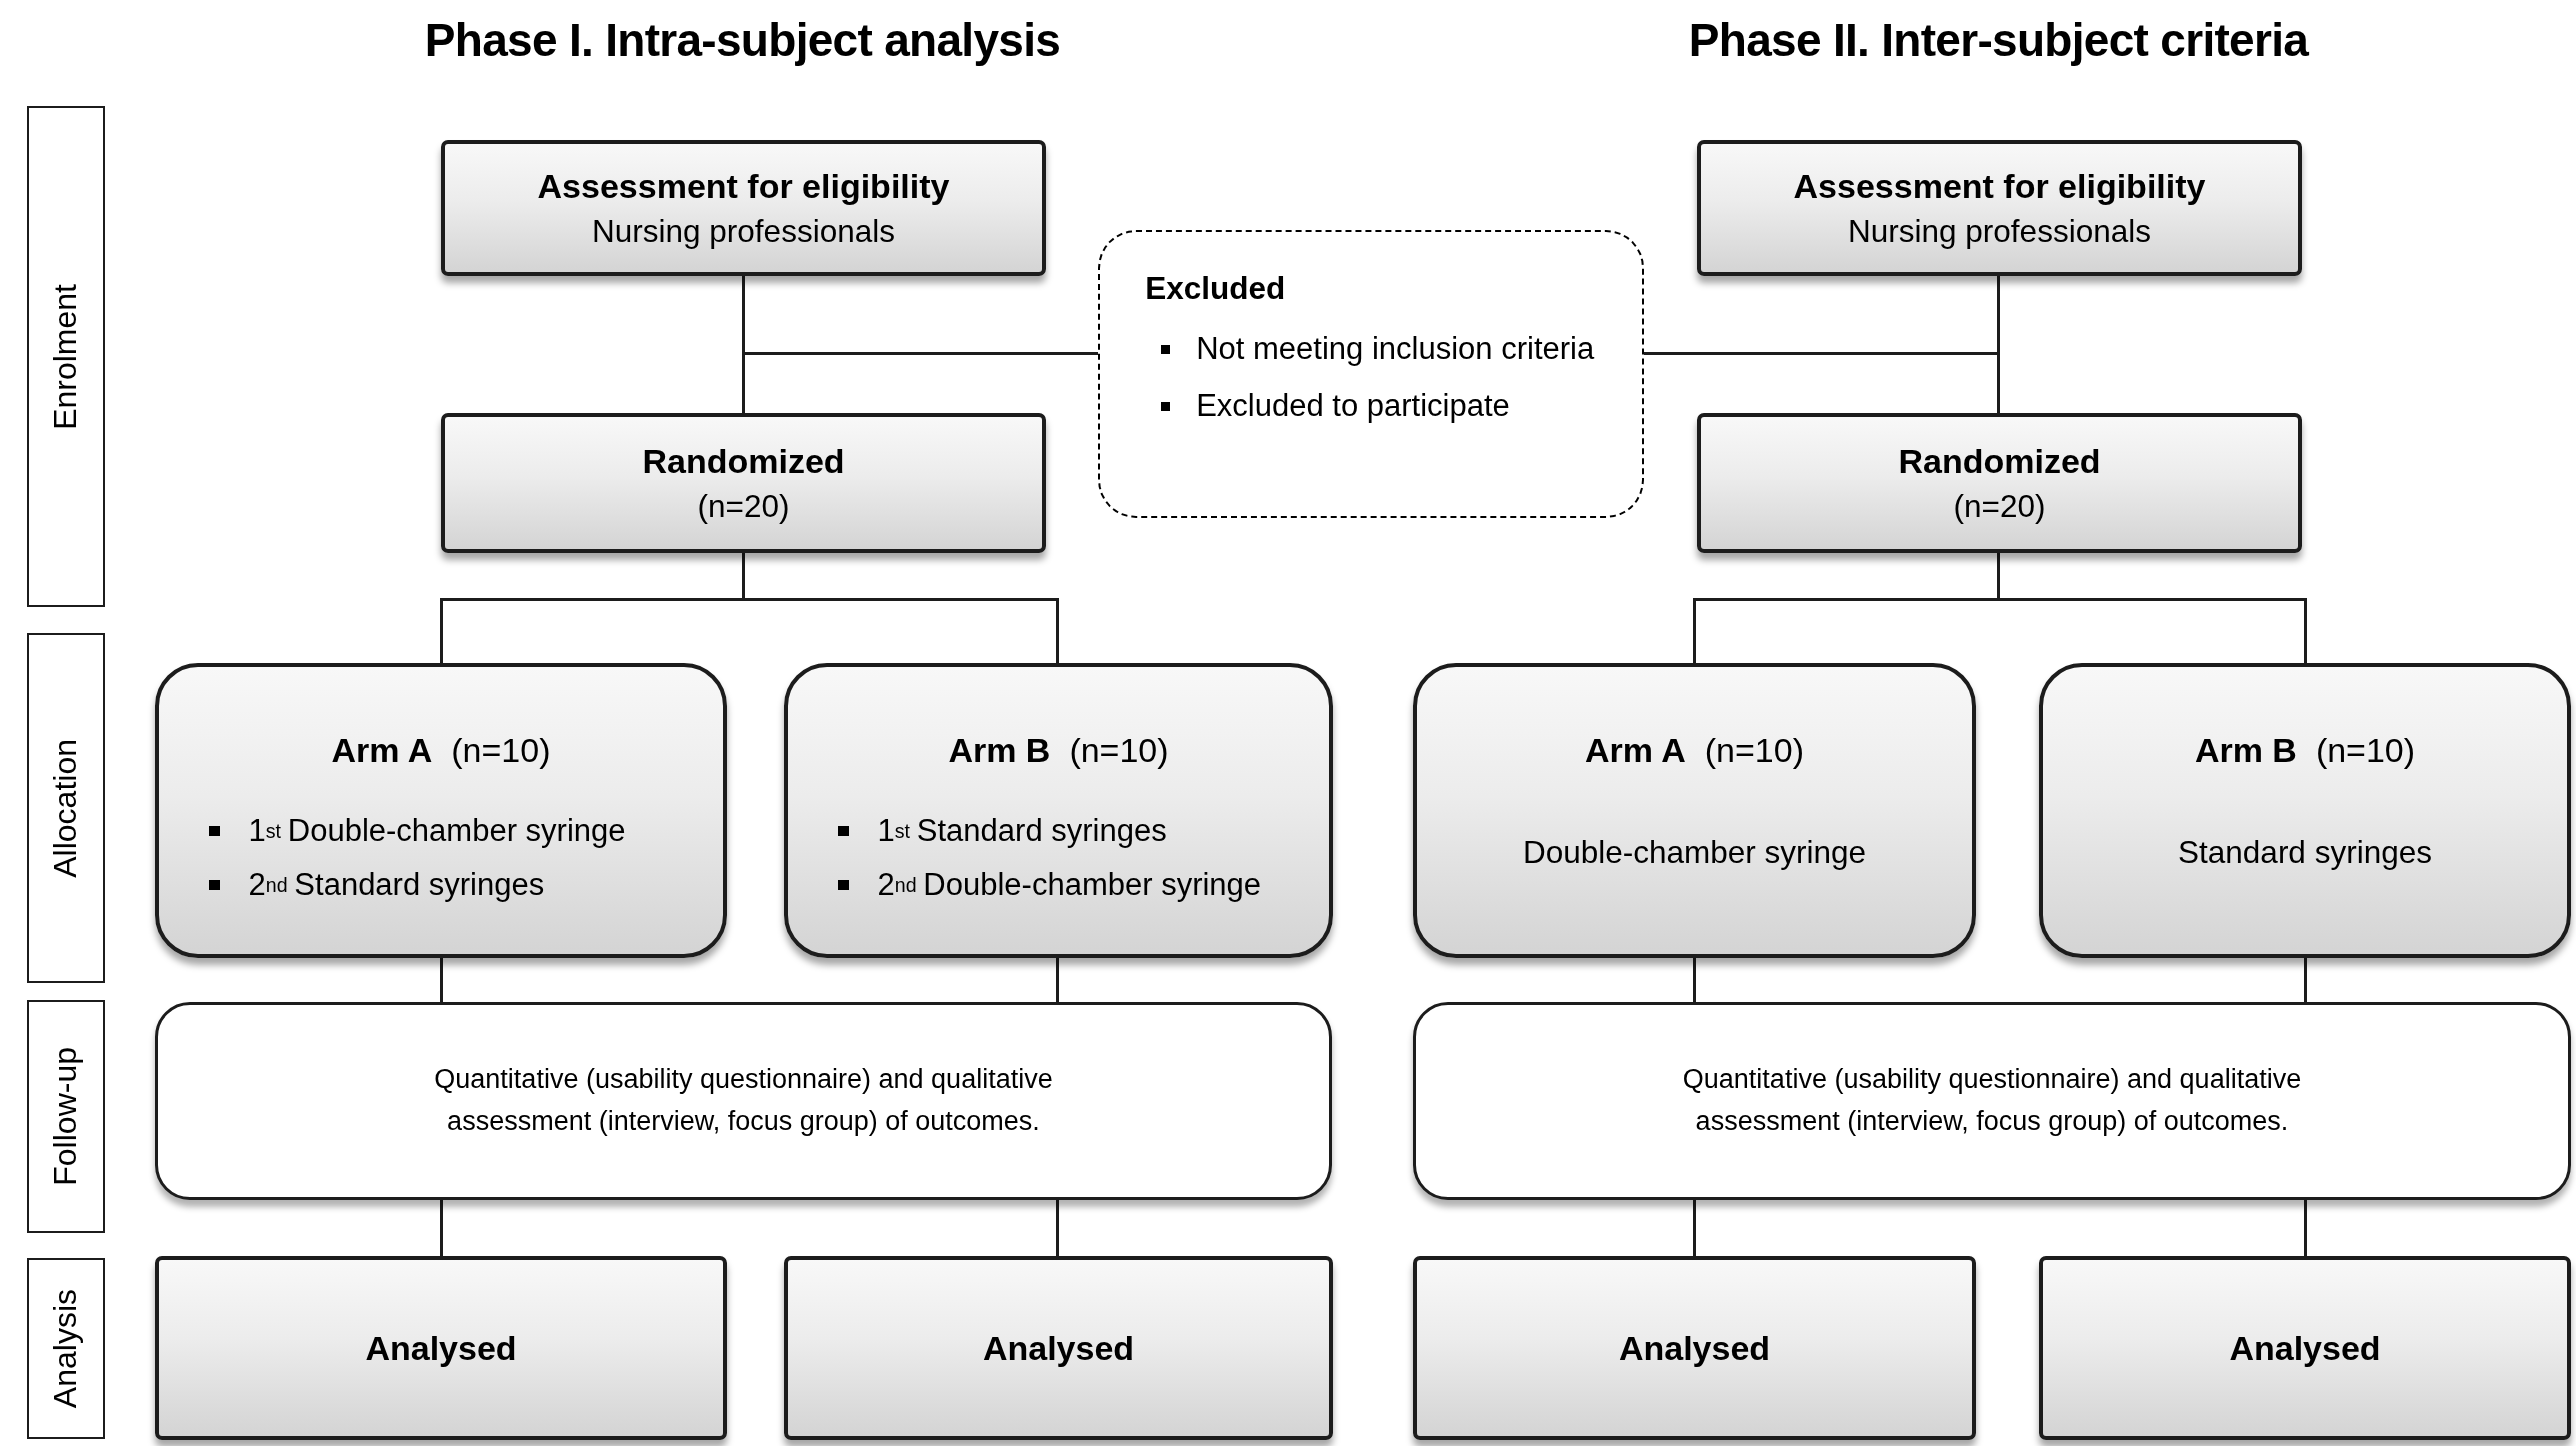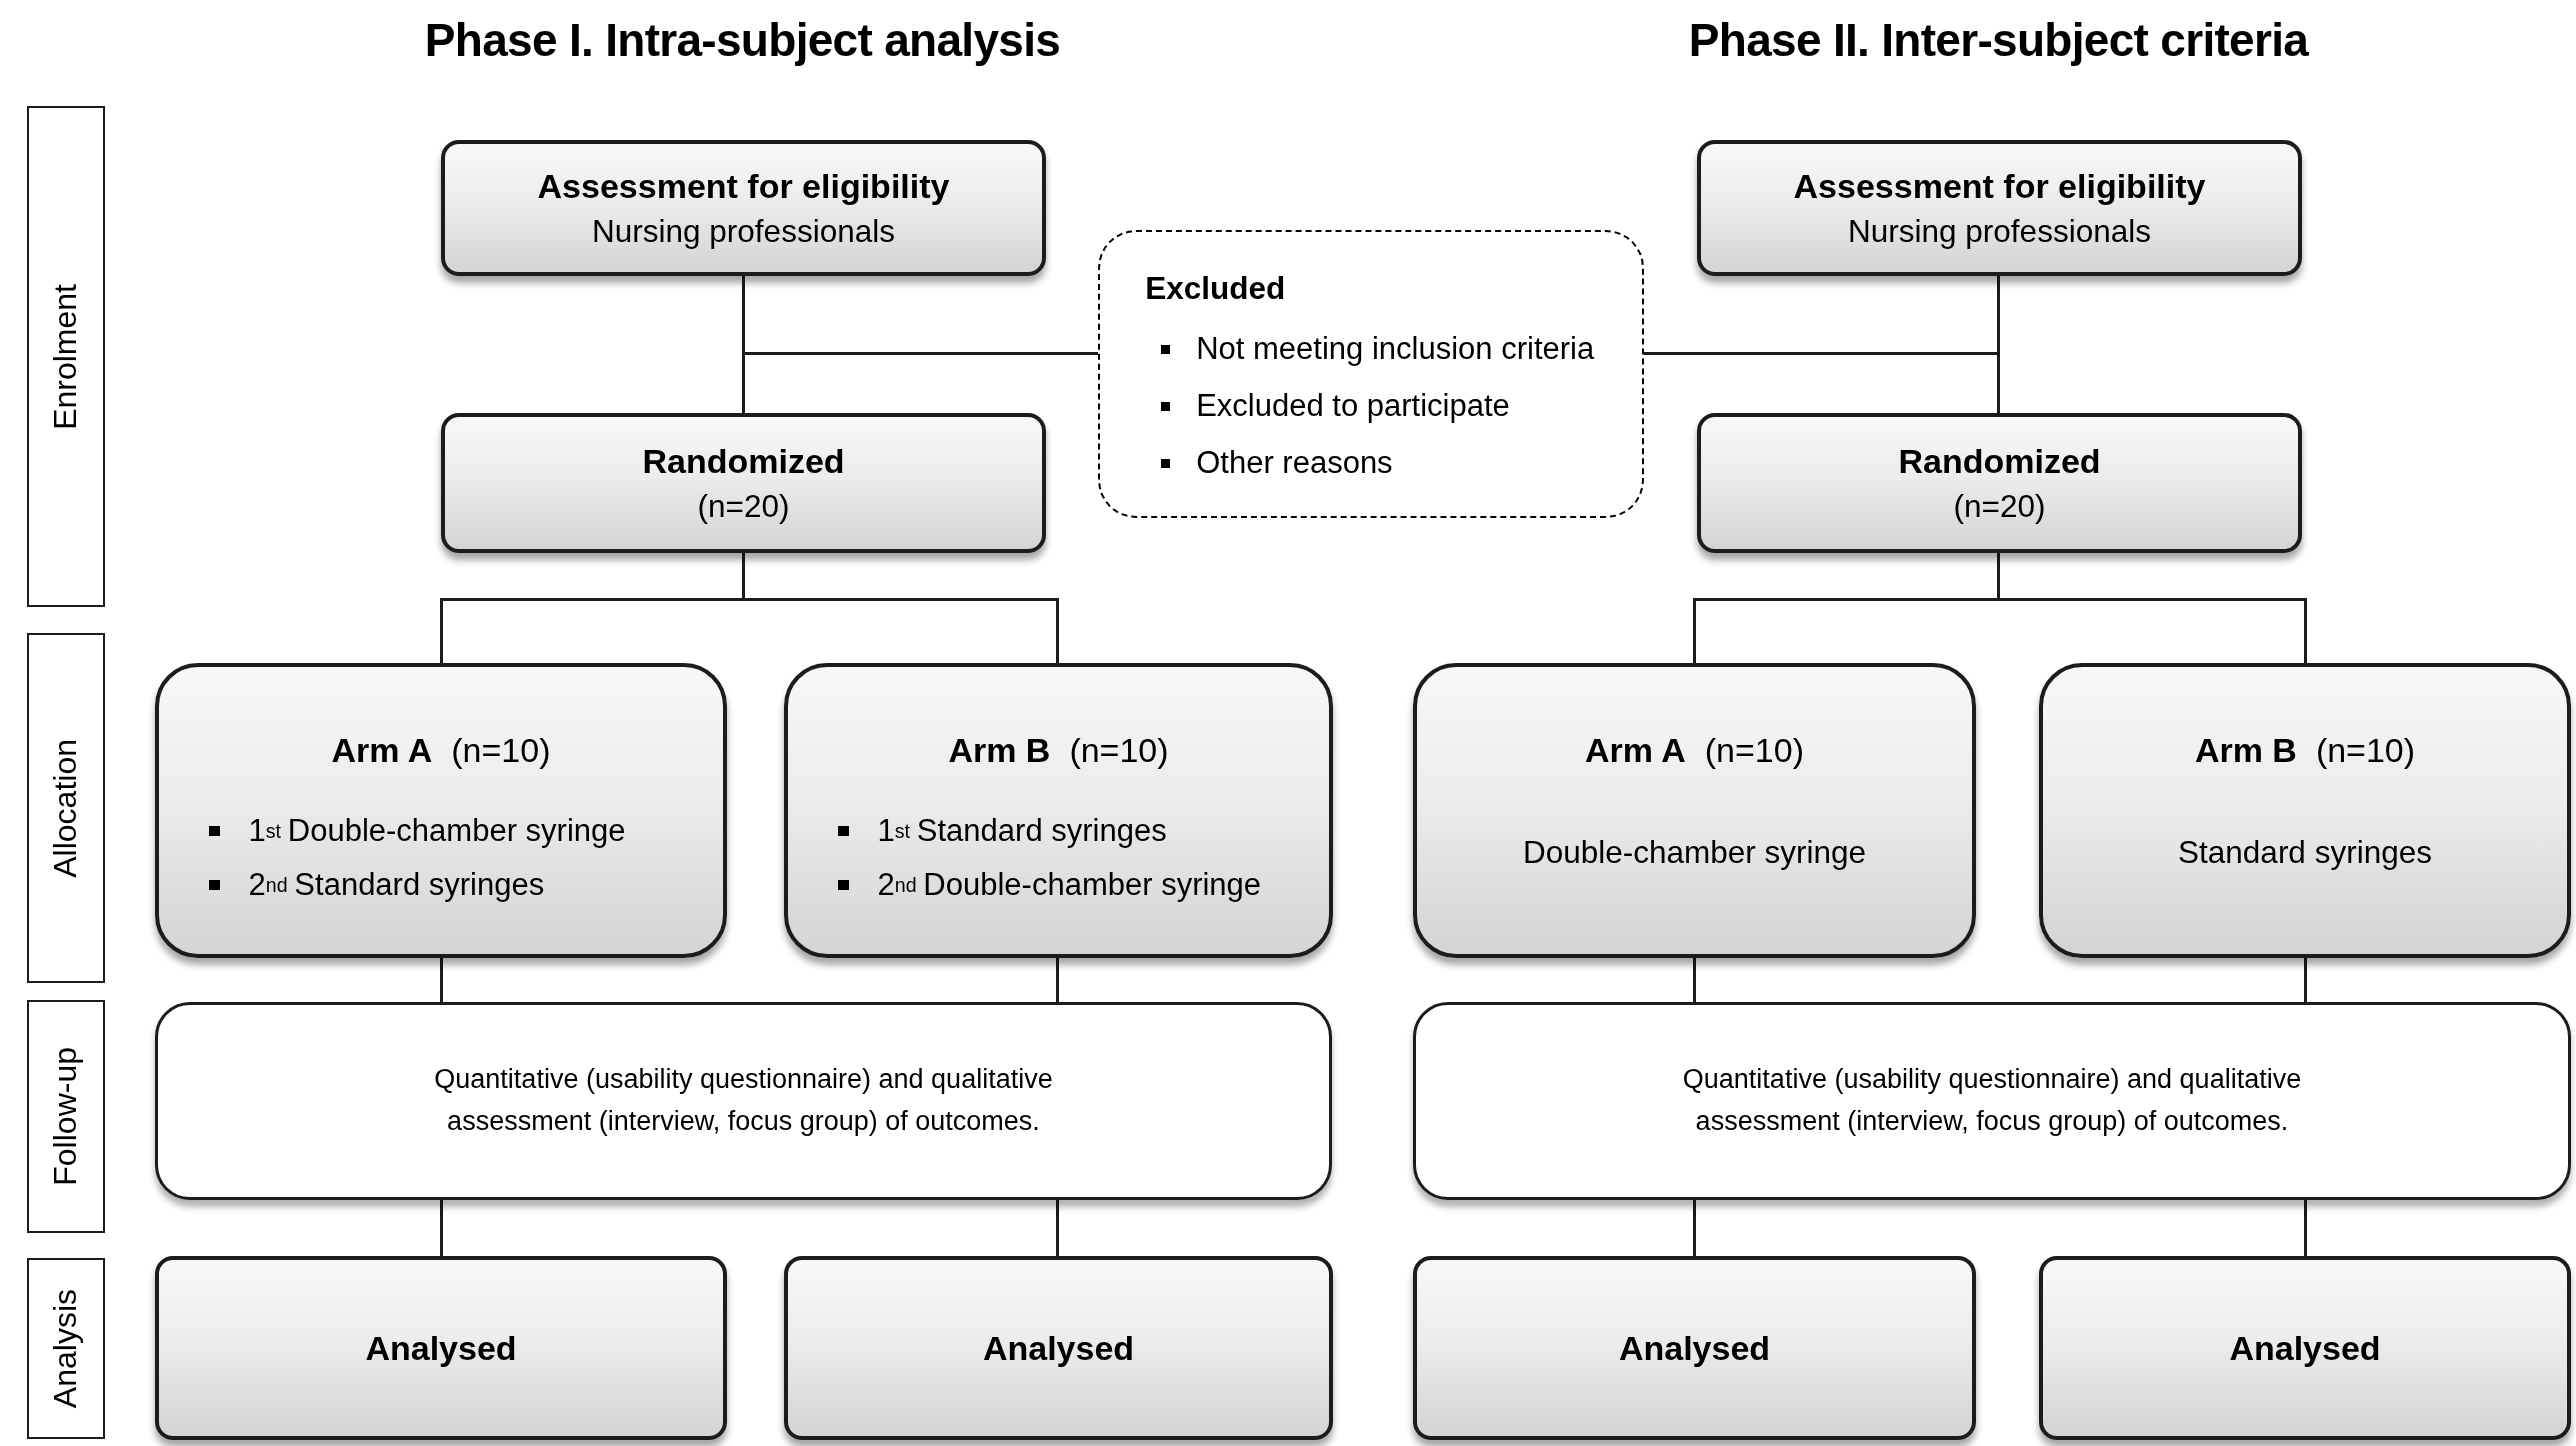--- a/index.html
+++ b/index.html
@@ -18,21 +18,21 @@
     text-align: center;
     font-size: 46px;
     font-weight: bold;
     letter-spacing: -0.7px;
   }
   
   .gbox {
     position: absolute;
     box-sizing: border-box;
     border: 4.2px solid #1c1c1c;
-    border-radius: 18px;
+    border-radius: 7px;
     background: linear-gradient(180deg, #f8f8f8 0%, #ececec 45%, #d4d4d4 100%);
     box-shadow: 0 7px 7px rgba(0,0,0,0.35);
     display: flex;
     flex-direction: column;
     align-items: center;
     justify-content: center;
   }
   .gbox.arm { border-radius: 43px; justify-content: flex-start; }
   .wbox {
     position: absolute;
@@ -140,24 +140,20 @@
   <div class="dashedbox" style="left:1098px; top:230px; width:546px; height:288px;">
     <div class="excl-title">Excluded</div>
     <div class="excl-row">
       <span class="bullet-square small"></span>
       <span>Not meeting inclusion criteria</span>
     </div>
     <div class="excl-row">
       <span class="bullet-square small"></span>
       <span>Excluded to participate</span>
     </div>
-    <div class="excl-row">
-      <span class="bullet-square small"></span>
-      <span>Other reasons</span>
-    </div>
   </div>
 
   <div class="gbox" style="left:441px; top:140px; width:605px; height:136px;">
     <div class="box-title">Assessment for eligibility</div>
     <div class="box-sub">Nursing professionals</div>
   </div>
 
   <div class="gbox" style="left:441px; top:413px; width:605px; height:140px;">
     <div class="box-title">Randomized</div>
     <div class="box-sub">(n=20)</div>

